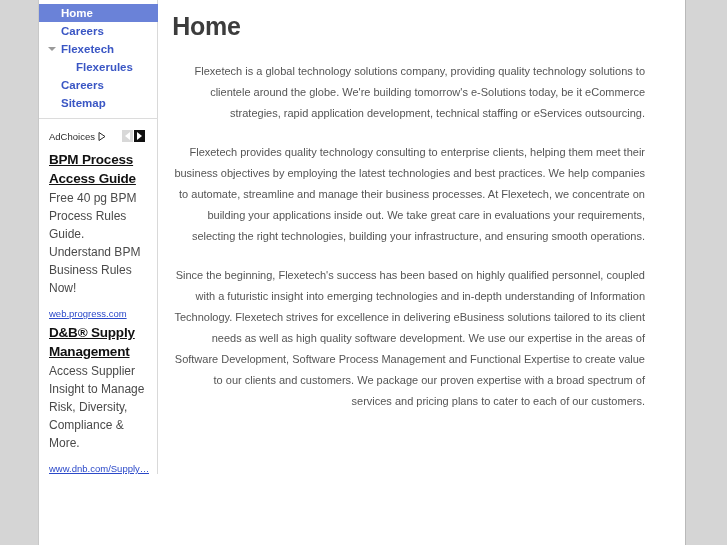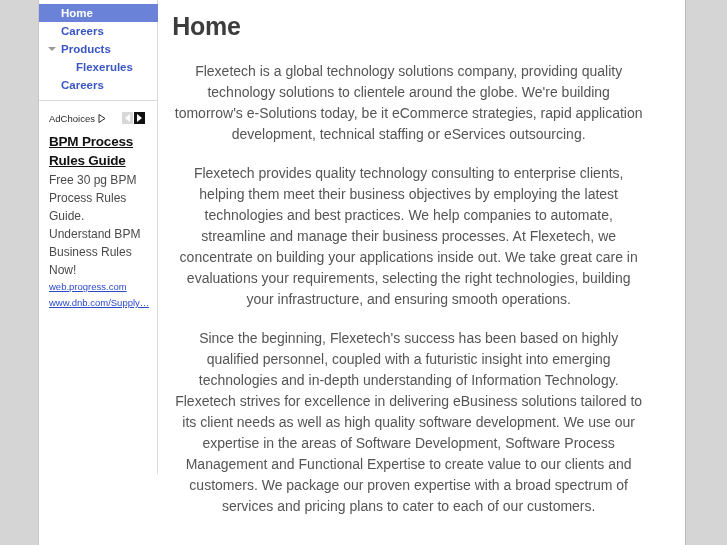--- a/index.html
+++ b/index.html
@@ -201,39 +201,39 @@
     line-height: 18px;
     margin-top: 1px;
   }
   .ad-url {
     font-size: 9.5px;
     color: #2b49c9;
     line-height: 14px;
     text-decoration: underline;
     cursor: pointer;
     display: block;
-    margin-top: 1px;
+    margin-top: 10px;
     white-space: nowrap;
     overflow: hidden;
   }
 
   
   .page-title {
     font-size: 25px;
     font-weight: bold;
     color: #3c3c3c;
     margin: 0 0 20px 0;
     letter-spacing: -0.3px;
   }
   .para {
-    font-size: 14px;
+    font-size: 11px;
     color: #555555;
     line-height: 21px;
     margin: 0 16px 18px 0;
-    text-align: center;
+    text-align: right;
   }
 </style>
 </head>
 <body>
 
 <div class="page">
 
 
   <div class="body-split">
 
@@ -241,53 +241,58 @@
 
       <div class="nav">
         <a class="nav-item active">
           <span>Home</span>
         </a>
         <a class="nav-item">
           <span>Careers</span>
         </a>
         <a class="nav-item">
           <span class="caret"></span>
-          <span>Products</span>
+          <span>Flexetech</span>
         </a>
         <a class="nav-sub">
           <span>Flexerules</span>
         </a>
         <a class="nav-item">
           <span>Careers</span>
+        </a>
+        <a class="nav-item">
+          <span>Sitemap</span>
         </a>
       </div>
 
       <div class="ads">
 
         <div class="ad-head">
           <span class="adchoices"><span>AdChoices</span><svg class="adc-tri" viewBox="0 0 8 9">
               <path d="M1 0.5 L7 4.5 L1 8.5 Z" fill="none" stroke="#2b2b2b" stroke-width="1"></path>
             </svg></span>
           <span class="ad-arrows">
             <span class="arrow-btn prev">
                 <i class="tri"></i>
               </span>
             <span class="arrow-btn next">
                 <i class="tri"></i>
               </span>
           </span>
         </div>
 
         <div class="ad-block">
-          <a class="ad-title">BPM Process Rules Guide</a>
-          <div class="ad-desc">Free 30 pg BPM Process Rules Guide. Understand BPM Business Rules Now!</div>
+          <a class="ad-title">BPM Process Access Guide</a>
+          <div class="ad-desc">Free 40 pg BPM Process Rules Guide. Understand BPM Business Rules Now!</div>
           <a class="ad-url">web.progress.com</a>
         </div>
 
         <div class="ad-block">
+          <a class="ad-title">D&amp;B® Supply Management</a>
+          <div class="ad-desc">Access Supplier Insight to Manage Risk, Diversity, Compliance &amp; More.</div>
           <a class="ad-url">www.dnb.com/Supply…</a>
         </div>
 
       </div>
     </div>
 
     <div class="content">
       <h1 class="page-title">Home</h1>
       <p class="para">Flexetech is a global technology solutions company, providing quality technology solutions to clientele around the globe. We're building tomorrow's e-Solutions today, be it eCommerce strategies, rapid application development, technical staffing or eServices outsourcing.</p>
       <p class="para">Flexetech provides quality technology consulting to enterprise clients, helping them meet their business objectives by employing the latest technologies and best practices. We help companies to automate, streamline and manage their business processes. At Flexetech, we concentrate on building your applications inside out. We take great care in evaluations your requirements, selecting the right technologies, building your infrastructure, and ensuring smooth operations.</p>

